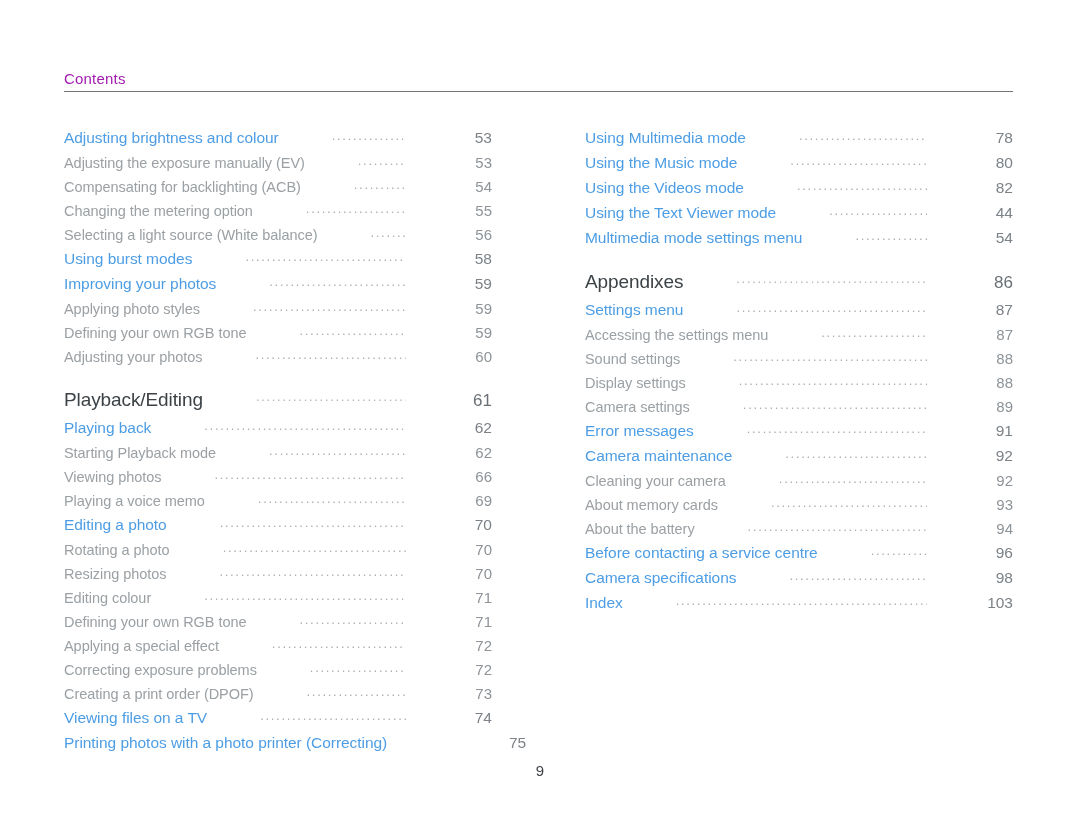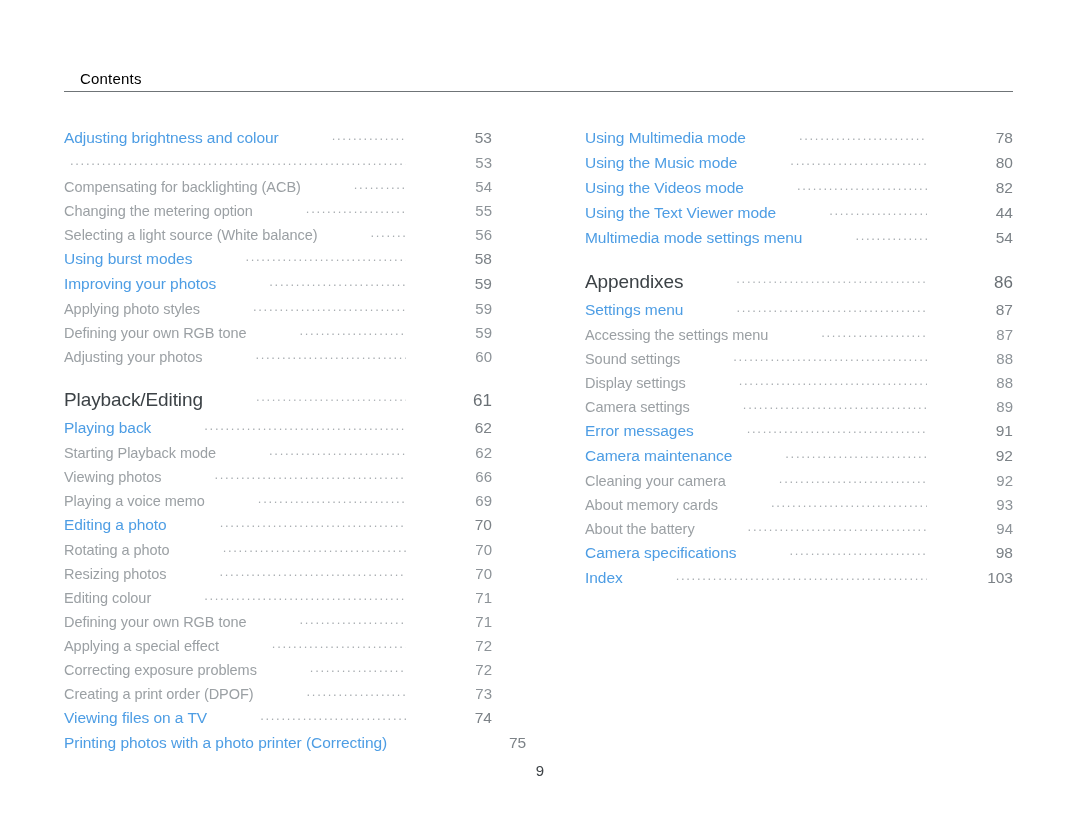--- a/index.html
+++ b/index.html
@@ -18,26 +18,25 @@
 
   
   #contents-header {
     position: absolute;
     left: 64px;
     top: 70px;
     width: 949px;
   }
   #contents-header .title {
     font-size: 15px;
-    color: #000000;
+    color: #a21caf;
     letter-spacing: 0.2px;
     line-height: 18px;
     padding-bottom: 3px;
     white-space: nowrap;
-    margin-left: 16px;
   }
   #contents-header .rule {
     height: 1px;
     background: #6f7477;
     width: 100%;
   }
 
   
   #toc-columns {
     position: absolute;
@@ -163,20 +162,21 @@
 </div>
 
 <div id="toc-columns">
   <div class="toc-column" id="toc-column-left">
       <div class="toc-entry level-link">
         <span class="entry-label">Adjusting brightness and colour</span>
         <span class="leader"></span>
         <span class="entry-page">53</span>
       </div>
       <div class="toc-entry level-item">
+        <span class="entry-label">Adjusting the exposure manually (EV)</span>
         <span class="leader"></span>
         <span class="entry-page">53</span>
       </div>
       <div class="toc-entry level-item">
         <span class="entry-label">Compensating for backlighting (ACB)</span>
         <span class="leader"></span>
         <span class="entry-page">54</span>
       </div>
       <div class="toc-entry level-item">
         <span class="entry-label">Changing the metering option</span>
@@ -362,20 +362,25 @@
       </div>
       <div class="toc-entry level-item">
         <span class="entry-label">About memory cards</span>
         <span class="leader"></span>
         <span class="entry-page">93</span>
       </div>
       <div class="toc-entry level-item">
         <span class="entry-label">About the battery</span>
         <span class="leader"></span>
         <span class="entry-page">94</span>
+      </div>
+      <div class="toc-entry level-link">
+        <span class="entry-label">Before contacting a service centre</span>
+        <span class="leader"></span>
+        <span class="entry-page">96</span>
       </div>
       <div class="toc-entry level-link">
         <span class="entry-label">Camera specifications</span>
         <span class="leader"></span>
         <span class="entry-page">98</span>
       </div>
       <div class="toc-entry level-link">
         <span class="entry-label">Index</span>
         <span class="leader"></span>
         <span class="entry-page">103</span>

